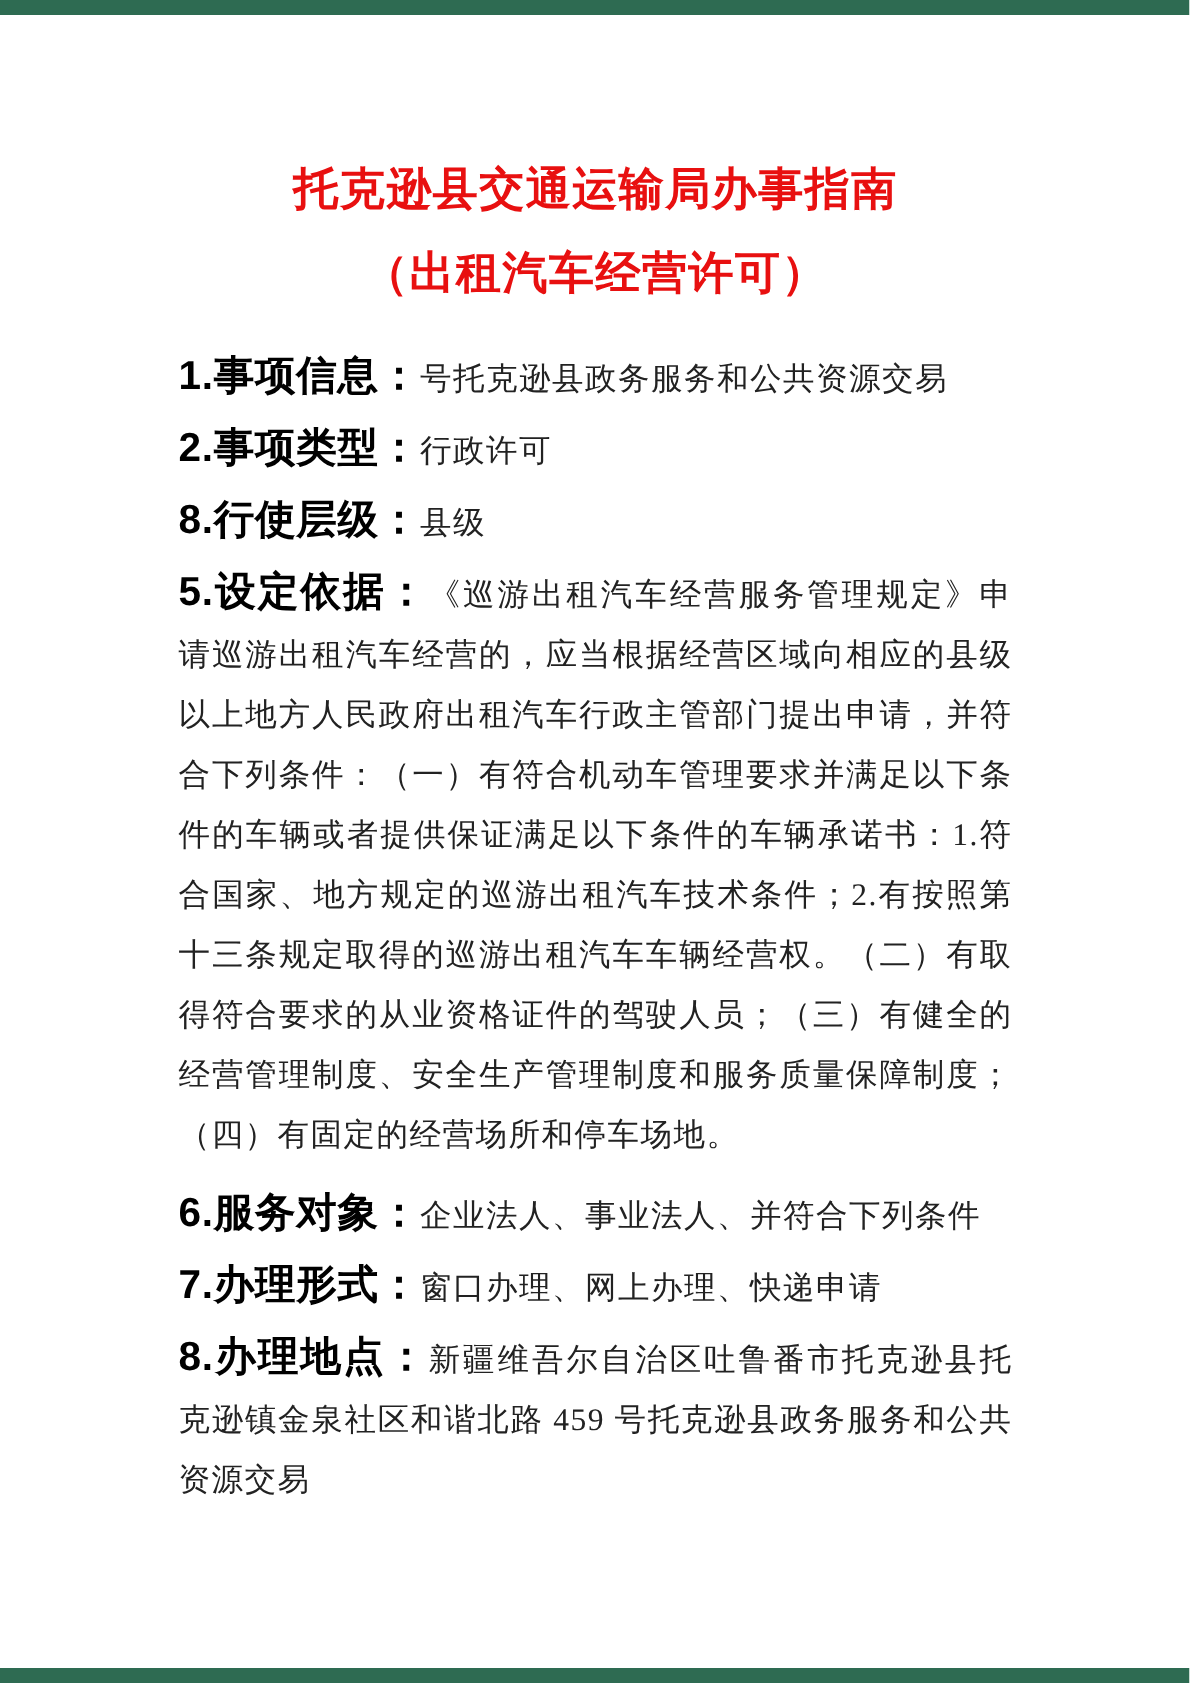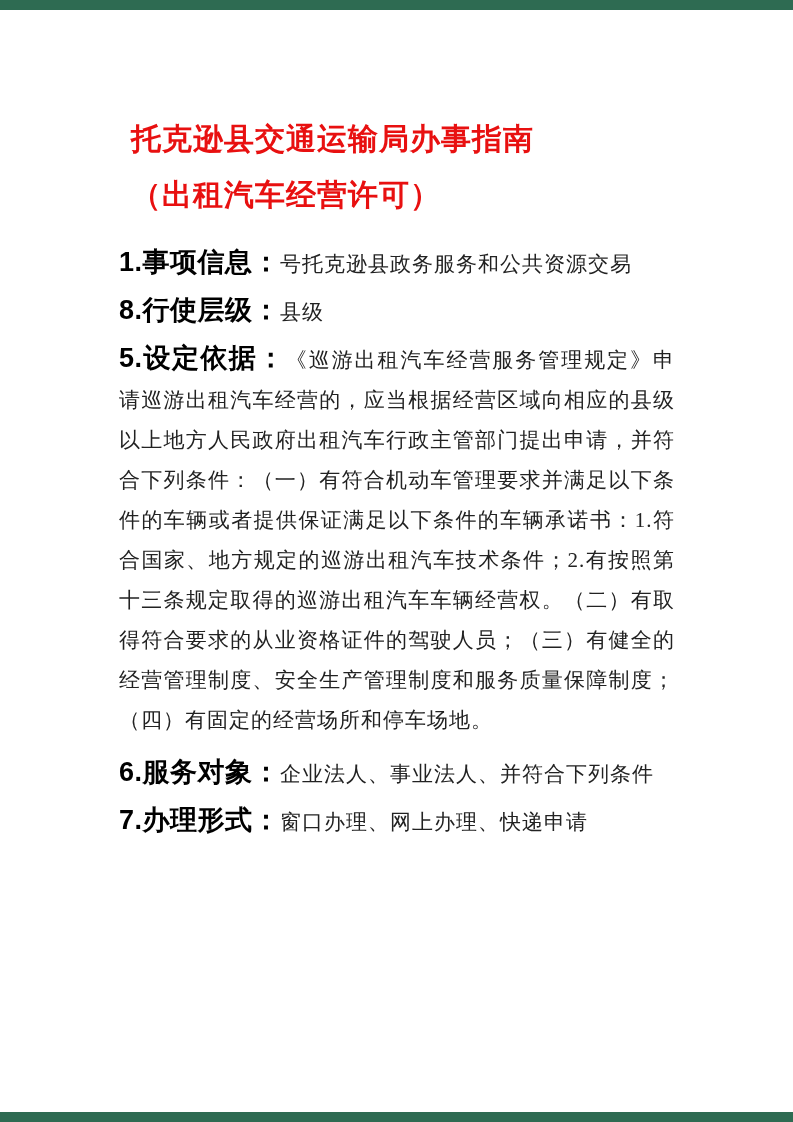--- a/index.html
+++ b/index.html
@@ -23,26 +23,27 @@
     width: 100%;
     height: 10px;
     background: #2e6b52;
   }
   .edge-bar.top { top: 0; }
   .edge-bar.bottom { bottom: 0; }
   .doc {
     padding: 104px 118px 0 119px;
   }
   .title {
+    text-align: center;
     color: #e81010;
     font-weight: bold;
     font-size: 30px;
     line-height: 46px;
     letter-spacing: 1px;
-    margin: 12px;
+    margin: 0;
     font-family: "Liberation Serif", "DejaVu Serif", serif;
   }
   .title.sub {
     margin-top: 12px;
     font-family: Liberation Mono, monospace;
   }
   .items {
     margin-top: 22px;
   }
   .item {
@@ -78,28 +79,34 @@
 
   <div class="doc">
     <h1 class="title">托克逊县交通运输局办事指南</h1>
     <h2 class="title sub">（出租汽车经营许可）</h2>
 
     <div class="items">
       <p class="item">
         <span class="label">1.事项信息：</span><span class="value">号托克逊县政务服务和公共资源交易</span>
       </p>
       <p class="item">
+        <span class="label">2.事项类型：</span><span class="value">行政许可</span>
+      </p>
+      <p class="item">
         <span class="label">8.行使层级：</span><span class="value">县级</span>
       </p>
       <p class="item long">
         <span class="label">5.设定依据：</span><span class="value">《巡游出租汽车经营服务管理规定》申请巡游出租汽车经营的，应当根据经营区域向相应的县级以上地方人民政府出租汽车行政主管部门提出申请，并符合下列条件：（一）有符合机动车管理要求并满足以下条件的车辆或者提供保证满足以下条件的车辆承诺书：1.符合国家、地方规定的巡游出租汽车技术条件；2.有按照第十三条规定取得的巡游出租汽车车辆经营权。（二）有取得符合要求的从业资格证件的驾驶人员；（三）有健全的经营管理制度、安全生产管理制度和服务质量保障制度；（四）有固定的经营场所和停车场地。</span>
       </p>
       <p class="item">
         <span class="label">6.服务对象：</span><span class="value">企业法人、事业法人、并符合下列条件</span>
       </p>
       <p class="item">
         <span class="label">7.办理形式：</span><span class="value">窗口办理、网上办理、快递申请</span>
       </p>
+      <p class="item long">
+        <span class="label">8.办理地点：</span><span class="value">新疆维吾尔自治区吐鲁番市托克逊县托克逊镇金泉社区和谐北路 459 号托克逊县政务服务和公共资源交易</span>
+      </p>
     </div>
   </div>
 
   <div class="edge-bar bottom"></div>
 </div>
 
 </body></html>

